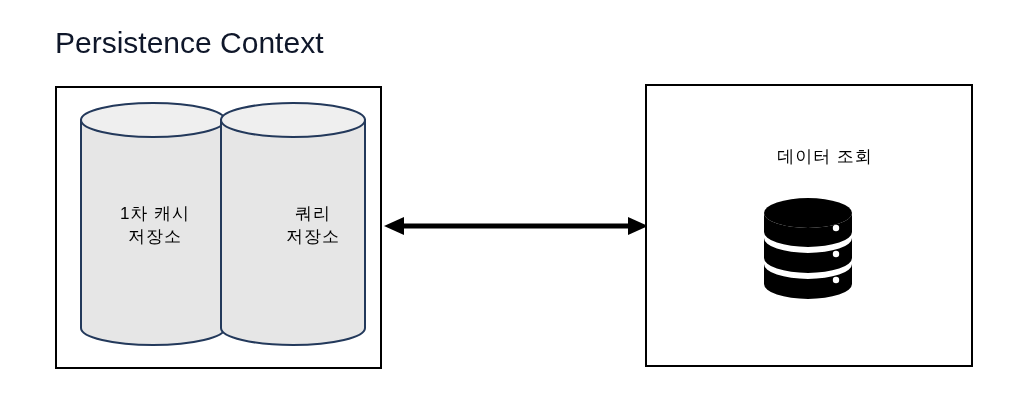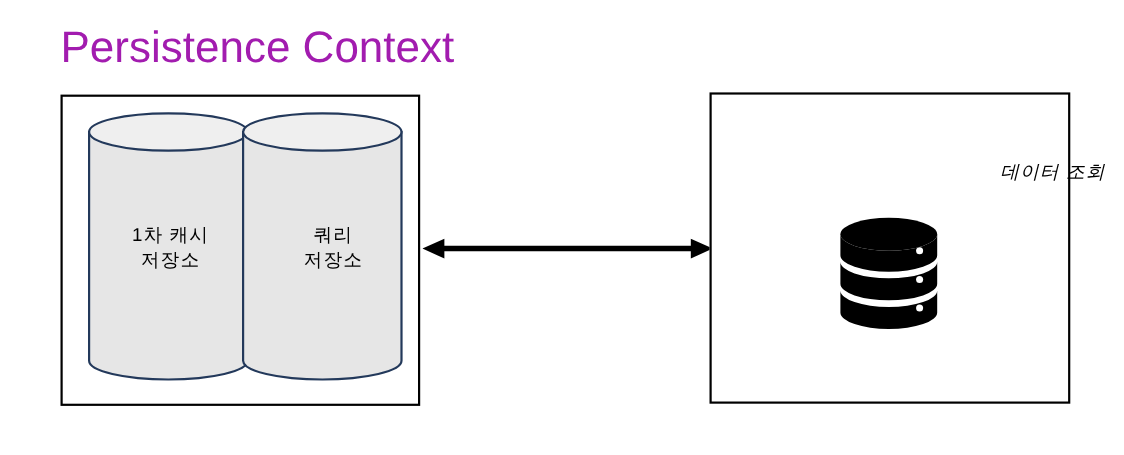--- a/index.html
+++ b/index.html
@@ -19,23 +19,23 @@
   #diagram {
     position: absolute;
     left: 0; top: 0;
     width: 1022px;
     height: 414px;
   }
 
   
   .panel-title {
     position: absolute;
-    font-size: 40px;
+    font-size: 30px;
     line-height: 30px;
-    color: #a21caf;
+    color: #0f172a;
     white-space: nowrap;
     letter-spacing: 0px;
   }
   #title-persistence {
     left: 55px;
     top: 28px;
   }
   #title-db {
     left: 645px;
     top: 28px;
@@ -81,46 +81,45 @@
     color: #000000;
     white-space: pre-line;
     letter-spacing: 1px;
   }
   #label-cache {
     left: 26px;
     top: 114px;
     width: 144px;
   }
   #label-query {
-    left: 174px;
+    left: 184px;
     top: 114px;
     width: 144px;
   }
 
   
   #arrow-wrap {
     position: absolute;
     left: 384px;
     top: 206px;
     width: 264px;
     height: 40px;
   }
 
   
   #label-data-query {
     position: absolute;
     left: 645px;
     top: 145px;
     width: 360px;
-    text-align: right;
+    text-align: center;
     font-size: 17px;
     line-height: 23px;
     letter-spacing: 1px;
     color: #000000;
-    font-style: italic;
   }
   #db-icon {
     position: absolute;
     left: 760px;
     top: 196px;
     width: 96px;
     height: 108px;
   }
 </style>
 </head>

